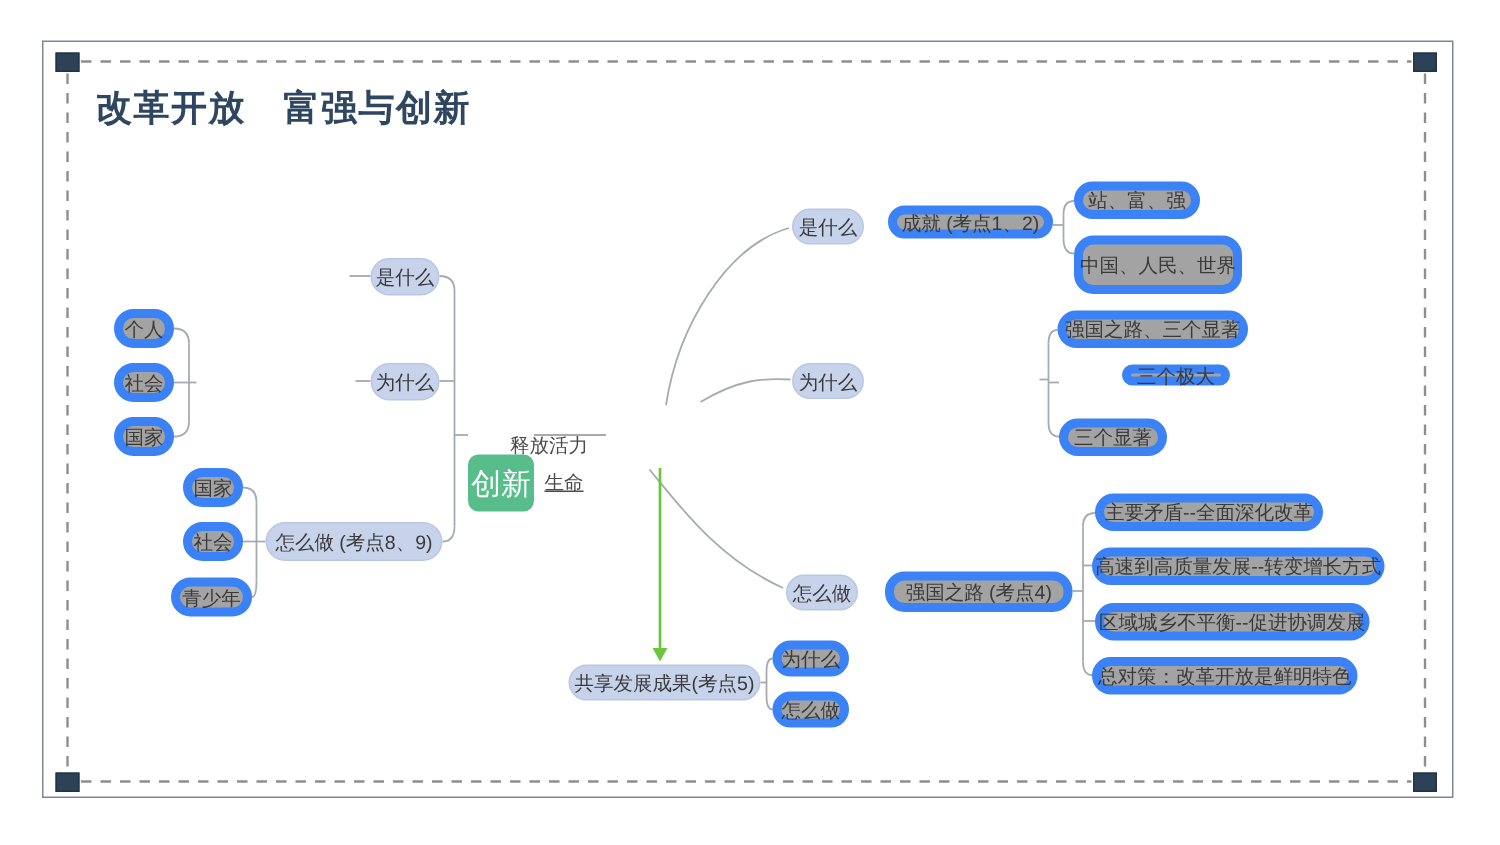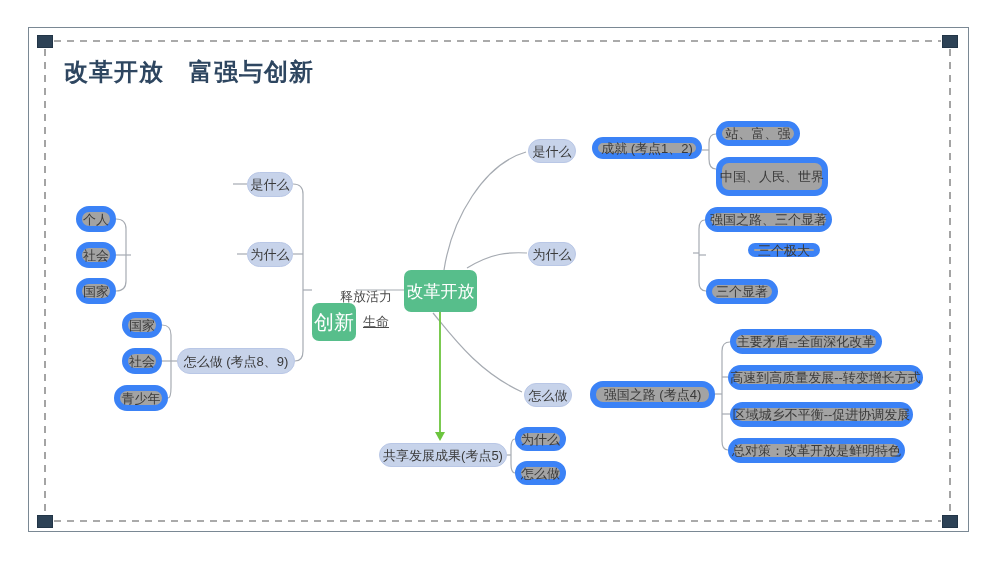--- a/index.html
+++ b/index.html
@@ -121,21 +121,20 @@
   <div class="pill filled" style="left:247px;top:172px;width:46px;height:25px;">是什么</div>
 
   <div class="pill filled" style="left:247px;top:242px;width:46px;height:25px;">为什么</div>
 
   <div class="pill outline" style="left:122px;top:312px;width:40px;height:26px;">国家</div>
   <div class="pill outline" style="left:122px;top:348px;width:40px;height:26px;">社会</div>
   <div class="pill outline" style="left:114px;top:385px;width:54px;height:26px;">青少年</div>
   <div class="pill filled" style="left:177px;top:348px;width:118px;height:26px;">怎么做 (考点8、9)</div>
 
   <div class="root" style="left:312px;top:271px;width:44px;height:38px;font-size:20px;margin-top:32px;">创新</div>
-  <div class="root" style="left:404px;top:270px;width:73px;height:42px;font-size:17px;">改革开放</div>
   <div class="edge-label" style="left:340px;top:246px;margin-top:44px;">释放活力</div>
   <div class="edge-label" style="left:363px;top:315px;text-decoration:underline;">生命</div>
 
   <div class="pill filled" style="left:528px;top:139px;width:48px;height:24px;">是什么</div>
   <div class="pill outline" style="left:592px;top:137px;width:110px;height:22px;">成就 (考点1、2)</div>
   <div class="pill outline" style="left:716px;top:121px;width:84px;height:25px;">站、富、强</div>
   <div class="pill outline" style="left:716px;top:157px;width:112px;height:39px;">中国、人民、世界</div>
 
   <div class="pill filled" style="left:528px;top:242px;width:48px;height:24px;">为什么</div>
   <div class="pill outline" style="left:705px;top:207px;width:127px;height:25px;">强国之路、三个显著</div>

